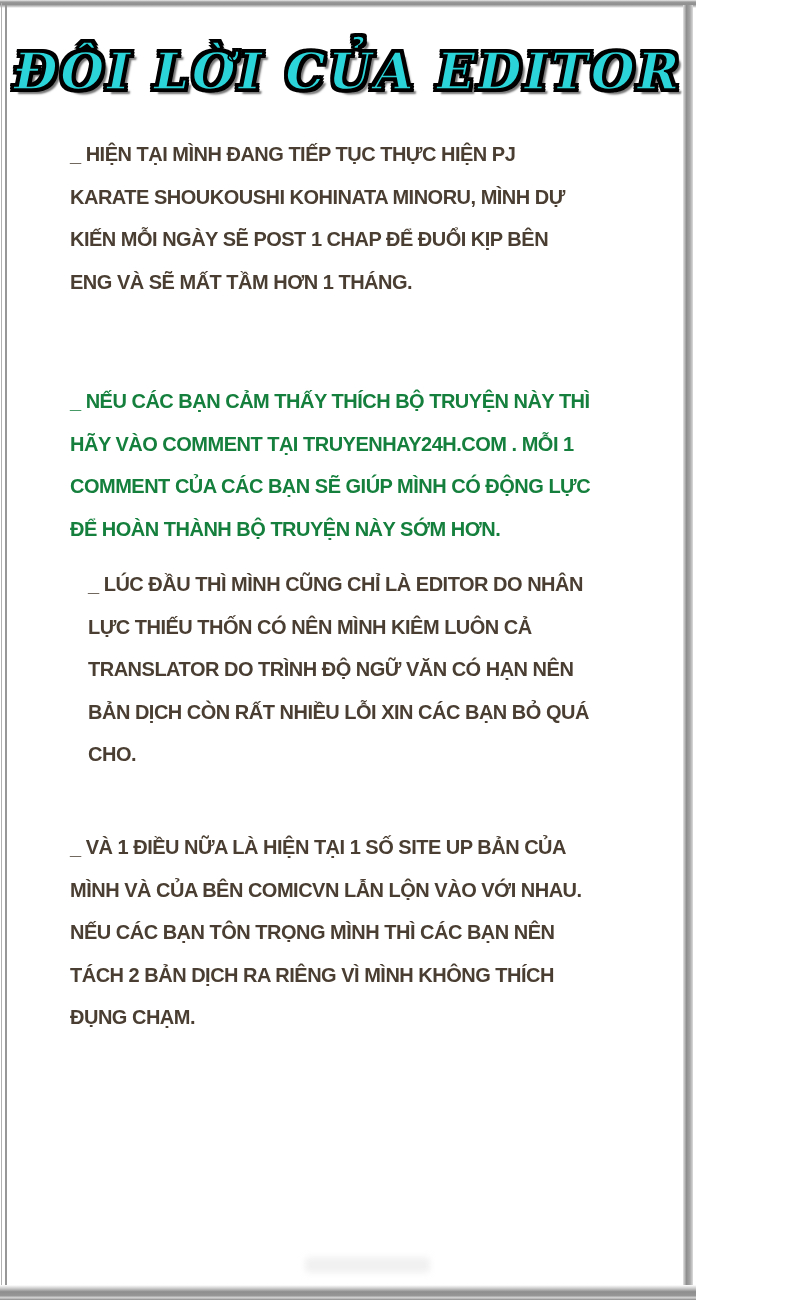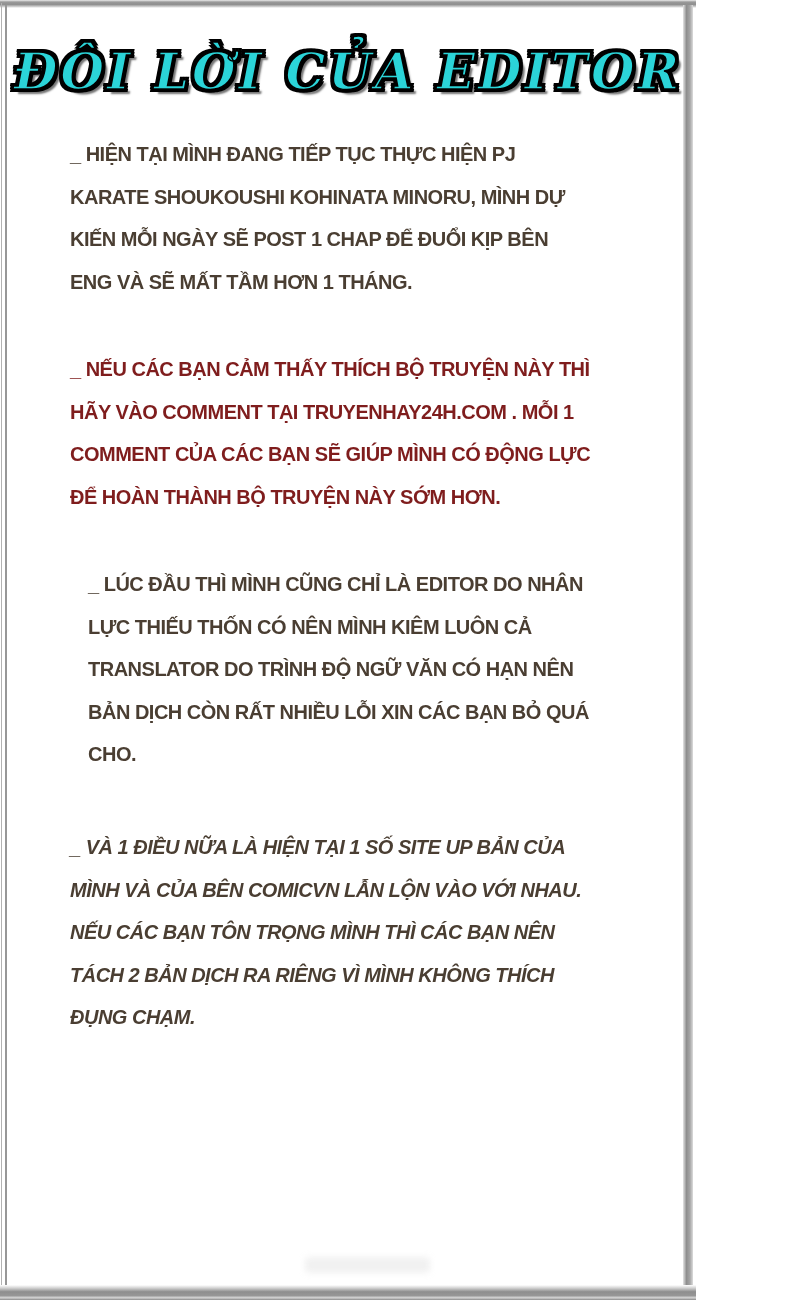--- a/index.html
+++ b/index.html
@@ -97,32 +97,32 @@
   <div class="frame-right"></div>
   <div class="frame-bottom"></div>
 
   <h1 class="title" style="color: rgb(43, 212, 216);">ĐÔI LỜI CỦA EDITOR</h1>
 
   <div class="para p1" style="color: rgb(74, 62, 50);">_ HIỆN TẠI MÌNH ĐANG TIẾP TỤC THỰC HIỆN PJ
 KARATE SHOUKOUSHI KOHINATA MINORU, MÌNH DỰ
 KIẾN MỖI NGÀY SẼ POST 1 CHAP ĐỂ ĐUỔI KỊP BÊN
 ENG VÀ SẼ MẤT TẦM HƠN 1 THÁNG.</div>
 
-  <div class="para p2" style="color: #7f1d1d;">_ NẾU CÁC BẠN CẢM THẤY THÍCH BỘ TRUYỆN NÀY THÌ
+  <div class="para p2" style="color: #15803d; margin-top: 32px;">_ NẾU CÁC BẠN CẢM THẤY THÍCH BỘ TRUYỆN NÀY THÌ
 HÃY VÀO COMMENT TẠI TRUYENHAY24H.COM . MỖI 1
 COMMENT CỦA CÁC BẠN SẼ GIÚP MÌNH CÓ ĐỘNG LỰC
 ĐỂ HOÀN THÀNH BỘ TRUYỆN NÀY SỚM HƠN.</div>
 
   <div class="para p3" style="color: rgb(74, 62, 50); margin-left: 18px;">_ LÚC ĐẦU THÌ MÌNH CŨNG CHỈ LÀ EDITOR DO NHÂN
 LỰC THIẾU THỐN CÓ NÊN MÌNH KIÊM LUÔN CẢ
 TRANSLATOR DO TRÌNH ĐỘ NGỮ VĂN CÓ HẠN NÊN
 BẢN DỊCH CÒN RẤT NHIỀU LỖI XIN CÁC BẠN BỎ QUÁ
 CHO.</div>
 
-  <div class="para p4" style="color: rgb(74, 62, 50); font-style: italic;">_ VÀ 1 ĐIỀU NỮA LÀ HIỆN TẠI 1 SỐ SITE UP BẢN CỦA
+  <div class="para p4" style="color: rgb(74, 62, 50);">_ VÀ 1 ĐIỀU NỮA LÀ HIỆN TẠI 1 SỐ SITE UP BẢN CỦA
 MÌNH VÀ CỦA BÊN COMICVN LẪN LỘN VÀO VỚI NHAU.
 NẾU CÁC BẠN TÔN TRỌNG MÌNH THÌ CÁC BẠN NÊN
 TÁCH 2 BẢN DỊCH RA RIÊNG VÌ MÌNH KHÔNG THÍCH
 ĐỤNG CHẠM.</div>
 
 
   <div class="watermark"></div>
 </div>
 
 </body></html>

